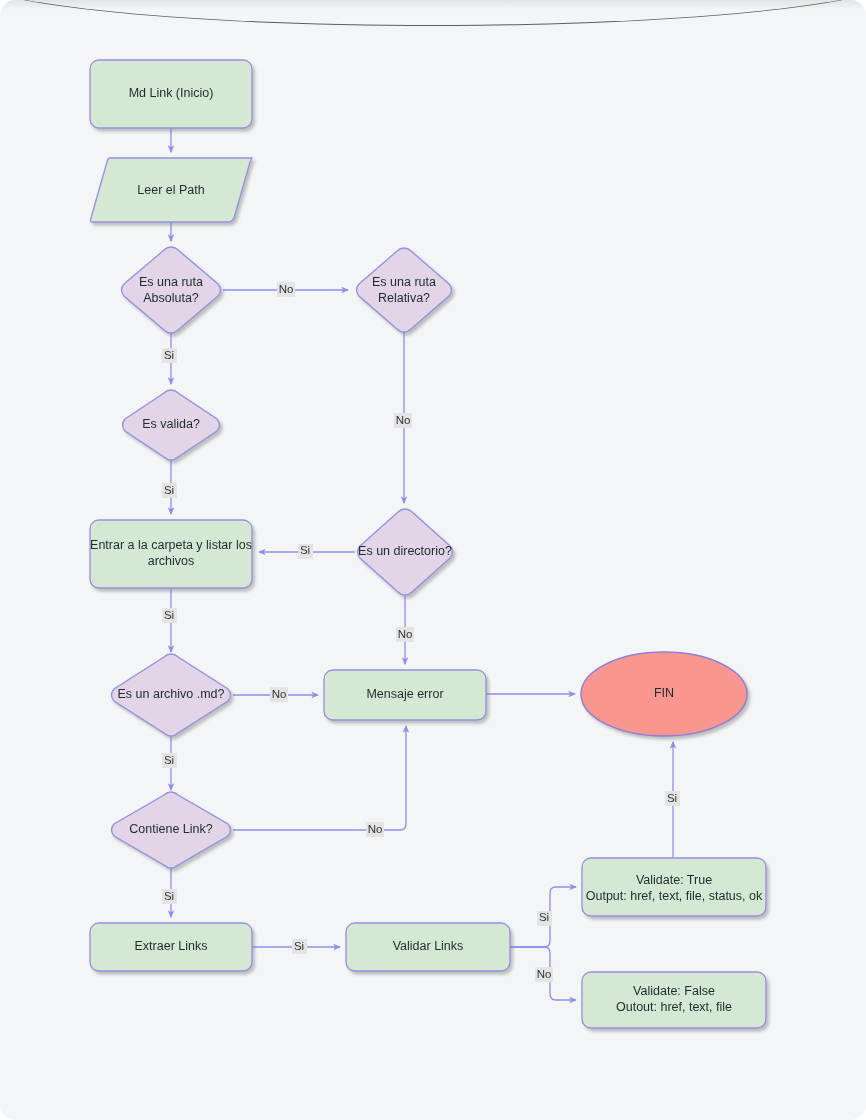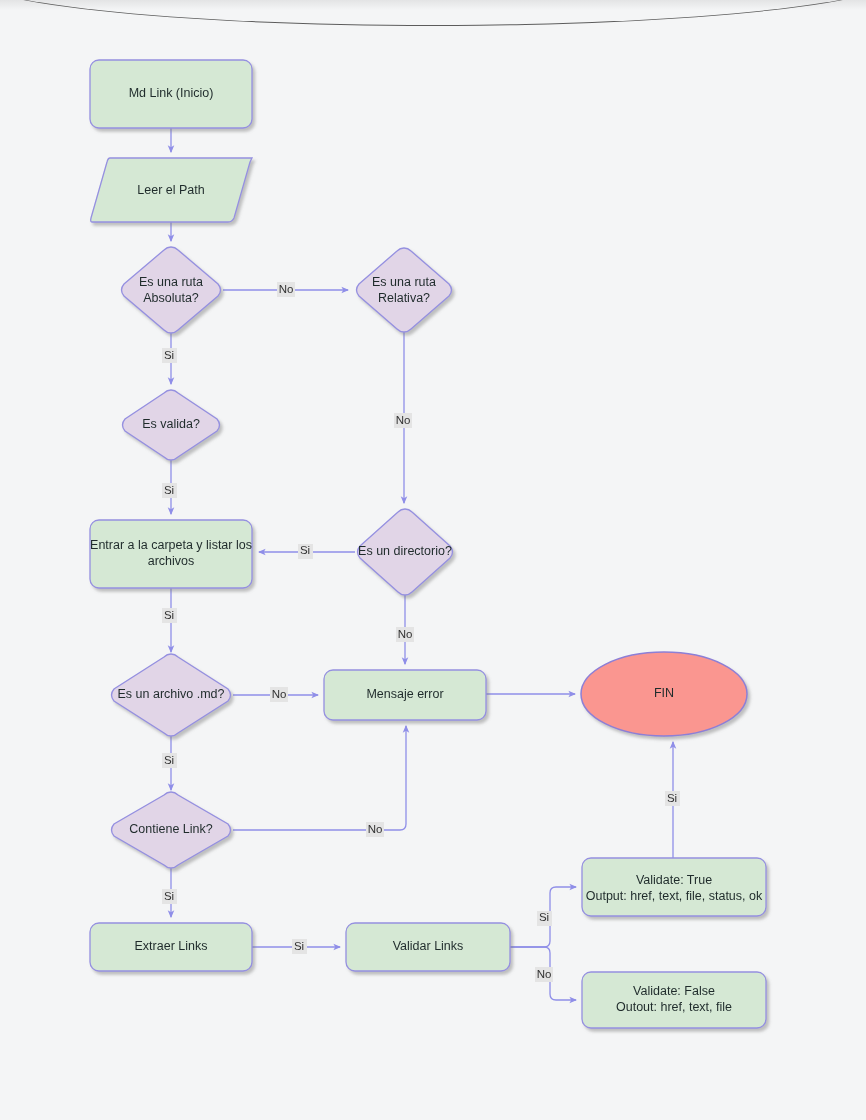--- a/index.html
+++ b/index.html
@@ -8,20 +8,21 @@
     width: 866px; height: 1120px;
     background: #ffffff;
     font-family: "Liberation Sans", sans-serif;
   }
   #canvas {
     position: relative;
     width: 866px;
     height: 1120px;
     background: #f4f5f6;
     overflow: hidden;
+    border-radius: 15px;
   }
   
   #page-top-edge {
     position: absolute;
     left: -40px; top: -26px;
     width: 946px; height: 52px;
     border-bottom: 1.6px solid #5c5c5c;
     border-radius: 0 0 50% 50% / 0 0 100% 100%;
     pointer-events: none;
     z-index: 50;

